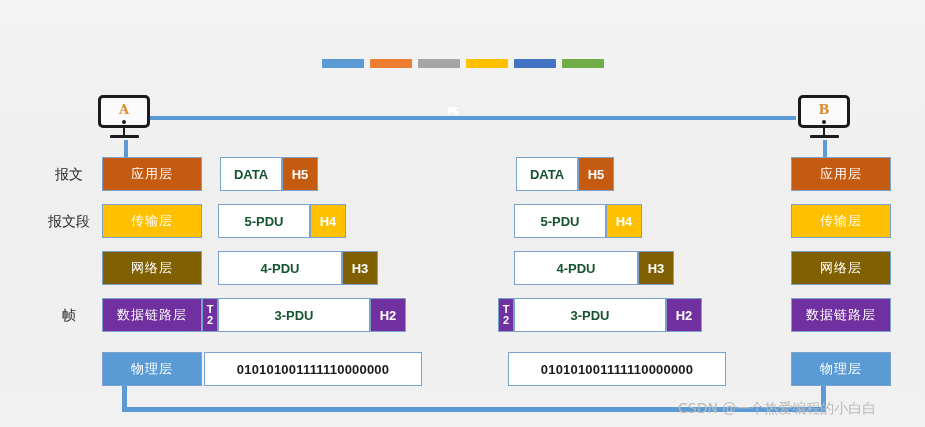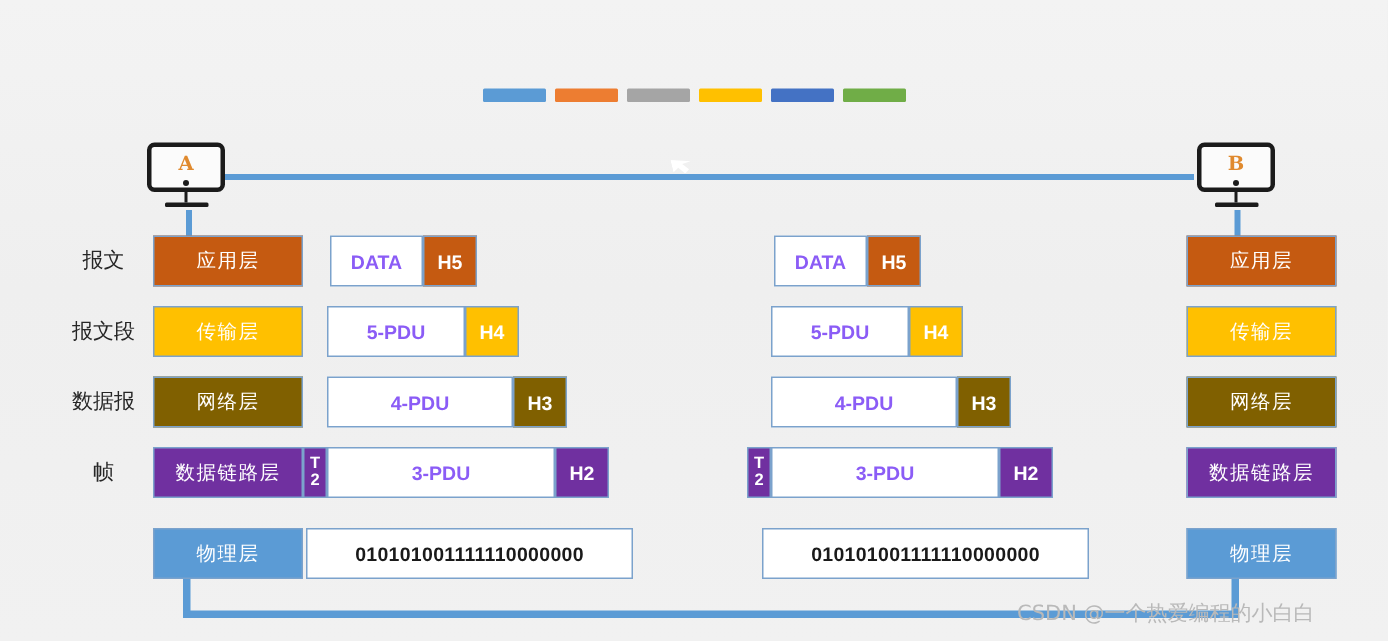--- a/index.html
+++ b/index.html
@@ -165,21 +165,21 @@
     box-sizing: border-box;
   }
   .pdu .body {
     border: 1px solid #7ba2cc;
     background: #ffffff;
     box-sizing: border-box;
     display: flex;
     align-items: center;
     justify-content: center;
     font-size: 13px;
-    color: #8b5cf6;
+    color: #14532d;
     font-weight: 600;
   }
   .pdu .hdr {
     border: 1px solid #7ba2cc;
     box-sizing: border-box;
     display: flex;
     align-items: center;
     justify-content: center;
     font-size: 13px;
     color: #ffffff;
@@ -288,21 +288,20 @@
       <div class="hdr" style="width:36px; background:#ffc000;">H4</div>
     </div>
     <div class="pdu" style="left:498px;">
       <div class="body" style="width:92px;">5-PDU</div>
       <div class="hdr" style="width:36px; background:#ffc000;">H4</div>
     </div>
     <div class="layerbox right" style="background:#ffc000;">传输层</div>
   </div>
 
   <div class="row" style="top:251px;">
-    <div class="rowlabel">数据报</div>
     <div class="layerbox" style="background:#806000;">网络层</div>
     <div class="pdu" style="left:202px;">
       <div class="body" style="width:124px;">4-PDU</div>
       <div class="hdr" style="width:36px; background:#806000;">H3</div>
     </div>
     <div class="pdu" style="left:498px;">
       <div class="body" style="width:124px;">4-PDU</div>
       <div class="hdr" style="width:36px; background:#806000;">H3</div>
     </div>
     <div class="layerbox right" style="background:#806000;">网络层</div>

